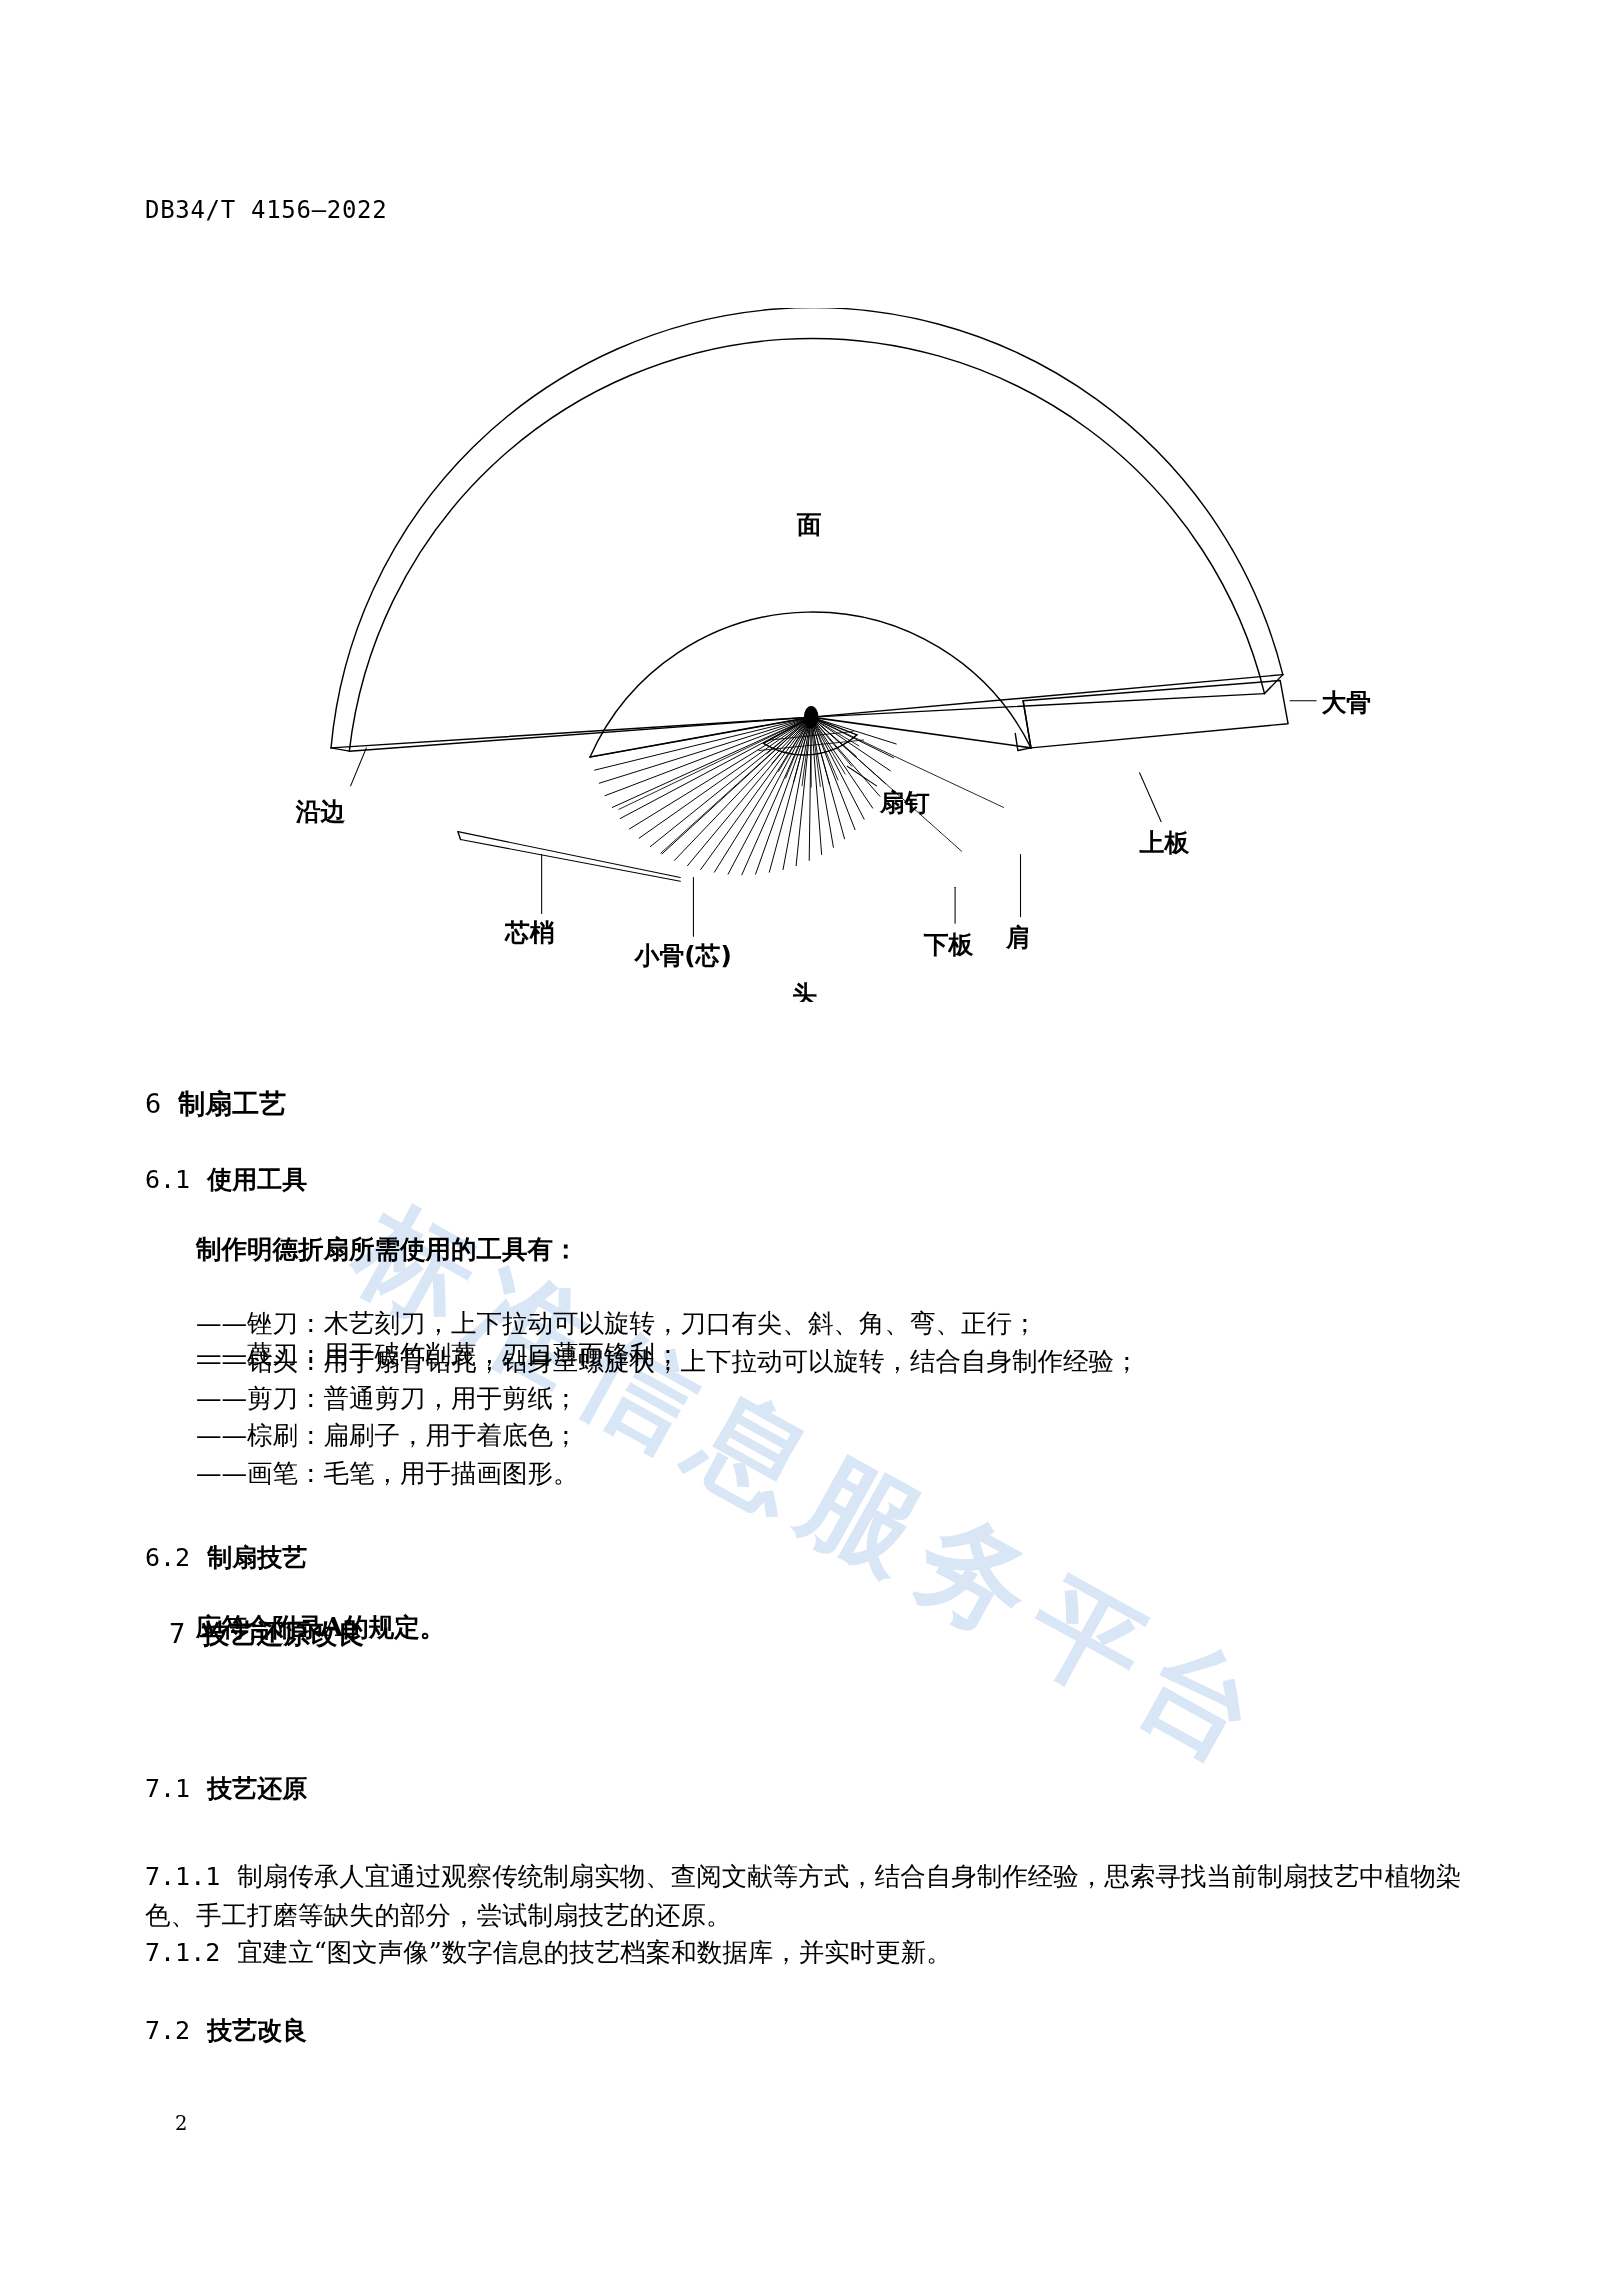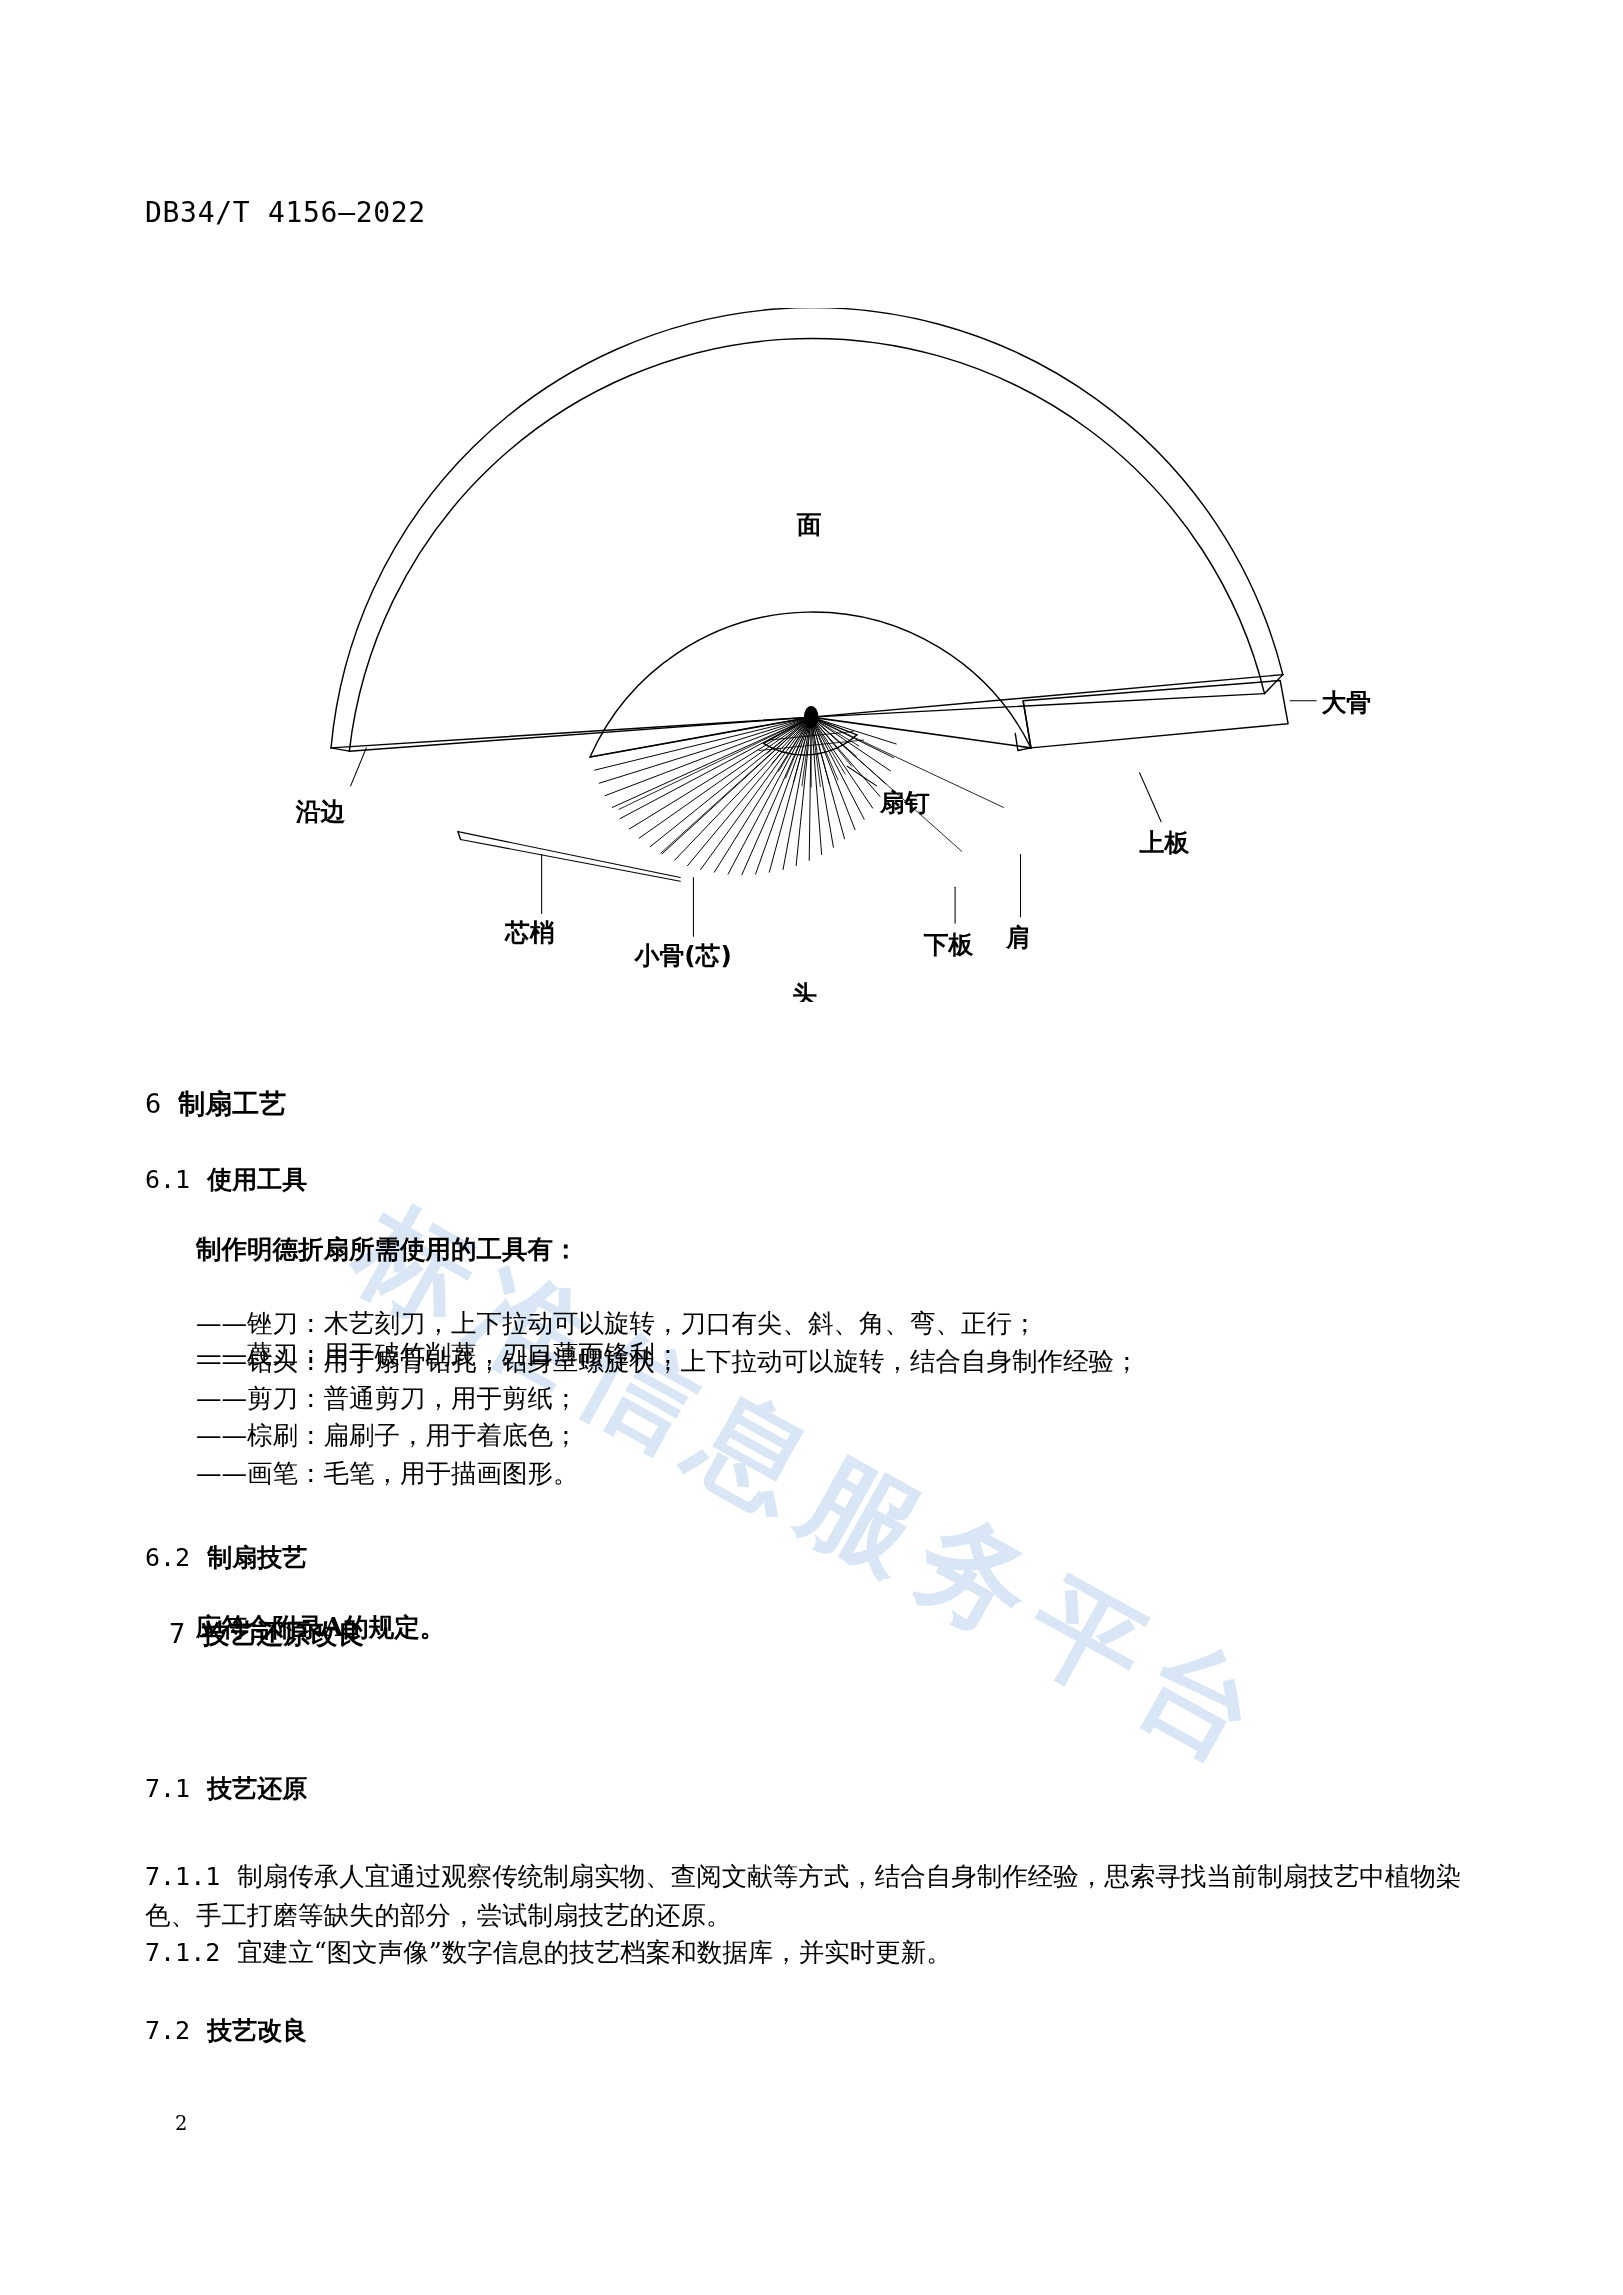--- a/index.html
+++ b/index.html
@@ -28,21 +28,21 @@
     white-space:nowrap;
     color:#cfe0f3;
     opacity:.80;
     transform:rotate(29deg);
     transform-origin:0 50%;
   }
 
   
   .header{
     position:absolute; left:145px; top:196px;
-    font-size:28px; letter-spacing:0.7px;
+    font-size:24px; letter-spacing:0.7px;
     font-family:"DejaVu Sans Mono","Liberation Mono",monospace;
     z-index:3;
   }
 
   
   .figure{ position:absolute; left:0; top:308px; width:1623px; height:694px; z-index:2;}
   .figure svg{ display:block; }
   .figcaption{
     position:absolute; left:0; top:995px; width:1623px;
     text-align:center; font-size:26px; font-weight:700; z-index:3;

